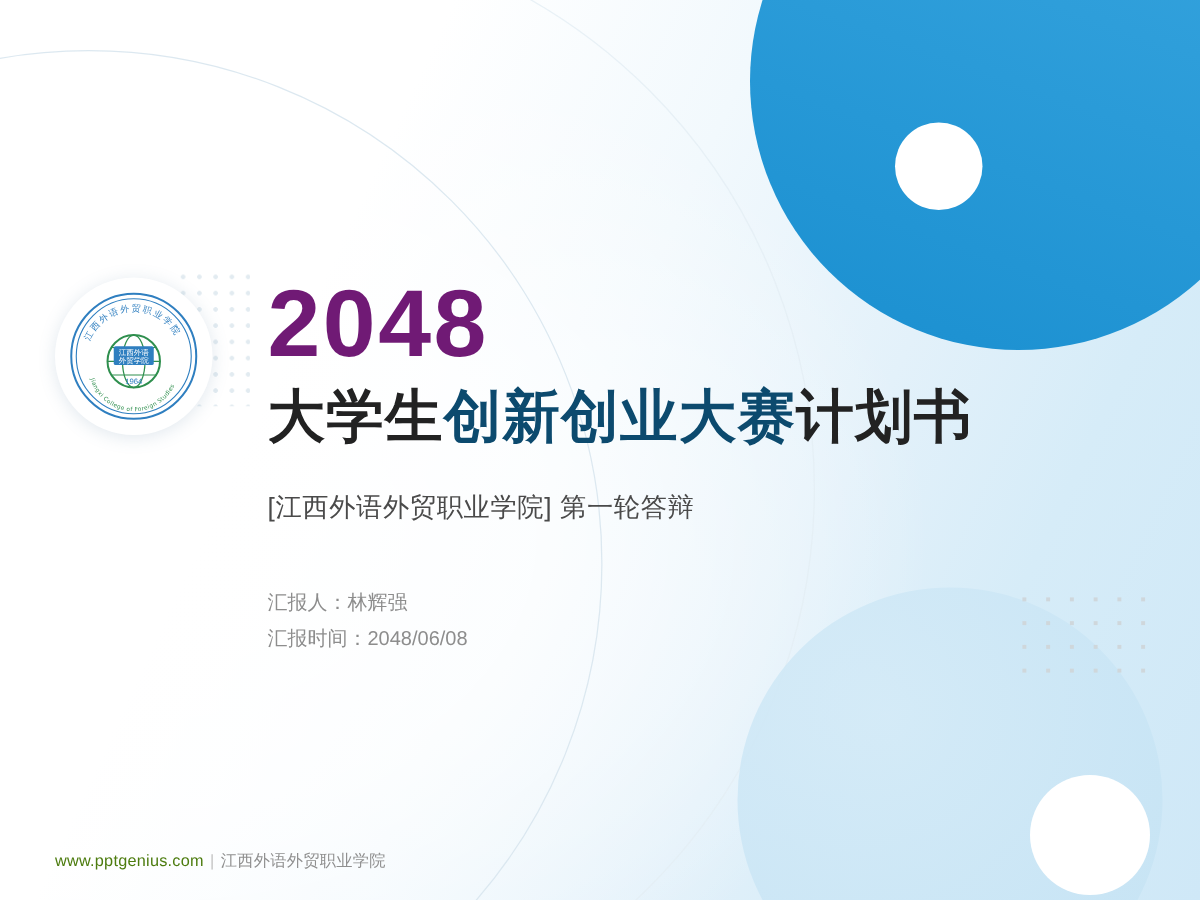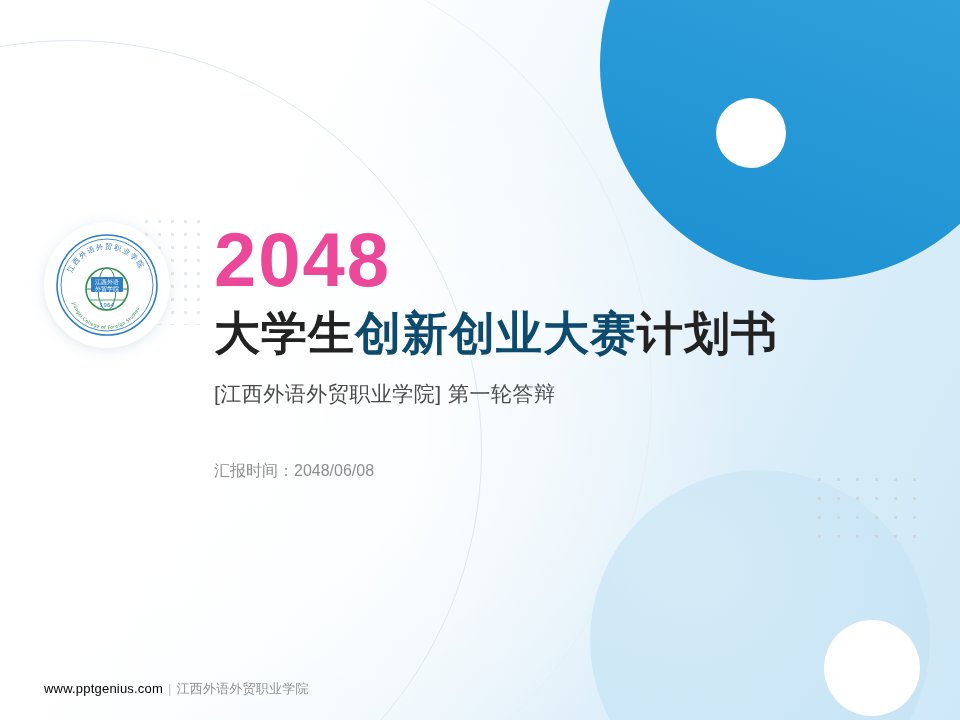--- a/index.html
+++ b/index.html
@@ -141,39 +141,39 @@
   
   .title-area {
     position: absolute;
     left: 214px;
     top: 222px;
     width: 700px;
   }
   .year {
     font-size: 76px;
     font-weight: bold;
-    color: #ec4899;
+    color: #701a75;
     letter-spacing: 2px;
     line-height: 1.0;
     font-family: "Liberation Sans", "DejaVu Sans", sans-serif;
   }
   .main-title {
     margin-top: 10px;
     font-size: 46px;
     font-weight: bold;
     line-height: 1.12;
     color: #222222;
     letter-spacing: 1px;
     white-space: nowrap;
   }
   .main-title .accent {
     color: #0c4a6e;
   }
   .subtitle {
-    margin-top: 20px;
+    margin-top: 32px;
     font-size: 21px;
     color: #4a4a4a;
     letter-spacing: 0.5px;
   }
   .meta {
     margin-top: 48px;
     font-size: 16px;
     color: #8d8d8d;
     line-height: 1.85;
   }
@@ -184,21 +184,21 @@
     left: 44px;
     bottom: 22px;
     font-size: 13px;
     color: #9a9a9a;
     letter-spacing: 0.2px;
   }
   .footer .sep {
     color: #c3c3c3;
     margin: 0 5px;
   }
-  .footer .site { color: #000000; }
+  .footer .site { color: #4d7c0f; }
   .footer .org { color: #8f8f8f; }
 </style>
 </head>
 <body>
 
 <div id="slide">
 
   <div class="bg-wash"></div>
   <div class="bg-wash2"></div>
 
@@ -243,20 +243,21 @@
     </div>
   </div>
 
   <div class="title-area">
     <div class="year">2048</div>
     <div class="main-title">
       <span>大学生</span><span class="accent">创新创业大赛</span><span>计划书</span>
     </div>
     <div class="subtitle">[江西外语外贸职业学院] 第一轮答辩</div>
     <div class="meta">
+      <div>汇报人：林辉强</div>
       <div>汇报时间：2048/06/08</div>
     </div>
   </div>
 
   <div class="footer">
     <span class="site">www.pptgenius.com</span><span class="sep">|</span><span class="org">江西外语外贸职业学院</span>
   </div>
 
 </div>
 

